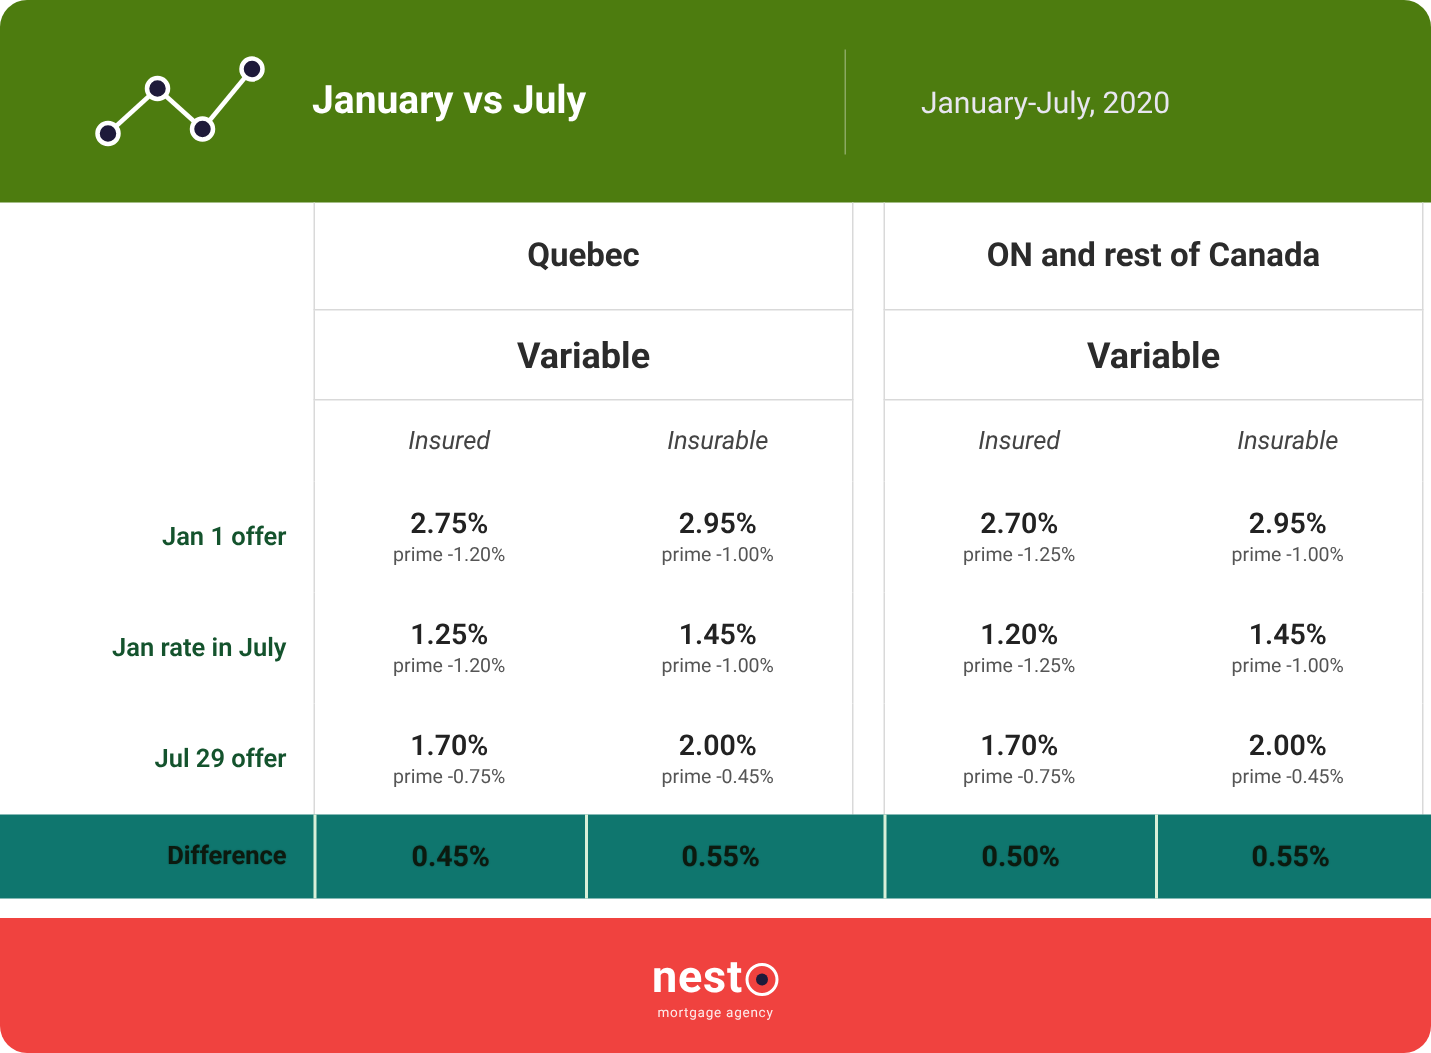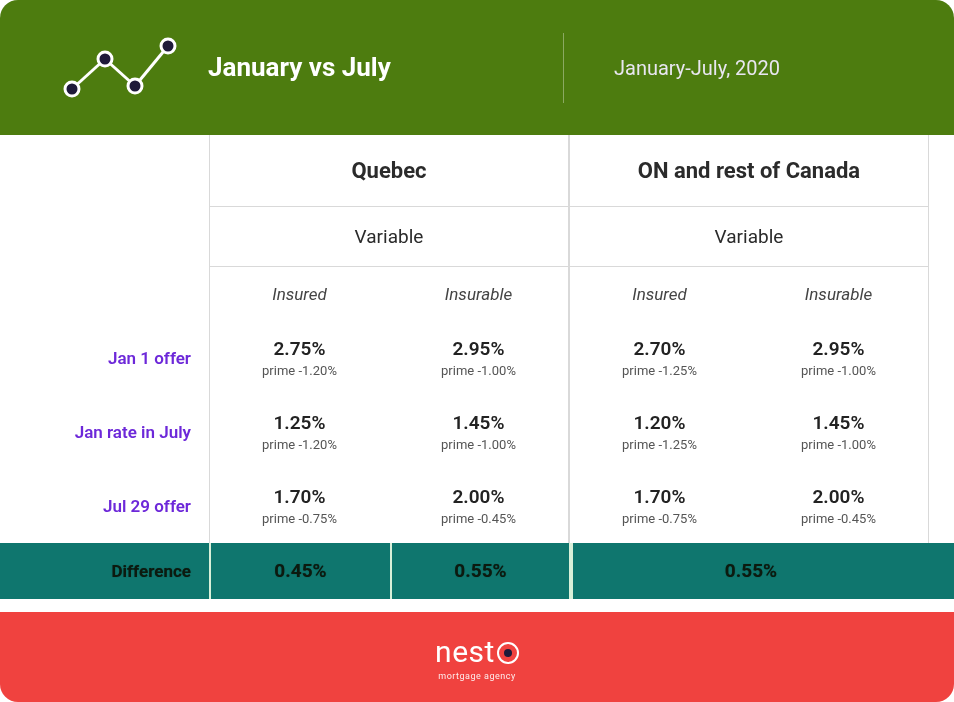--- a/index.html
+++ b/index.html
@@ -42,48 +42,48 @@
   }
   .header-date { font-size: 20px; font-weight: 400; color: #e8e6f0; flex: 0 0 300px; }
   .table {
     flex: 1 1 auto;
     display: flex;
     flex-direction: column;
   }
   .row { display: flex; align-items: stretch; }
   .col-label { flex: 0 0 209px; display:flex; align-items:center; justify-content:flex-end; padding-right: 18px; }
   .col-group { flex: 0 0 360px; display:flex; }
-  .col-group + .col-group { }
+  .col-group + .col-group { margin-left: 20px; }
   .col-half { flex: 1 1 50%; display:flex; flex-direction:column; align-items:center; justify-content:center; text-align:center; }
   .sep-v { border-left: 1px solid #d9d9d9; }
   .sep-b { border-bottom: 1px solid #d9d9d9; }
   .hdr-row { height: 72px; }
   .hdr-row .col-group { align-items:center; justify-content:center; font-size: 22px; font-weight: 700; color:#2b2b2b; }
   .sub-row { height: 60px; }
-  .sub-row .col-group { align-items:center; justify-content:center; font-size: 19px; font-weight: 400; color:#2b2b2b; }
+  .sub-row .col-group { align-items:center; justify-content:center; font-size: 24px; font-weight: 700; color:#2b2b2b; }
   .type-row { height: 54px; }
   .type-row .col-half { font-style: italic; font-size: 17px; font-weight: 400; color:#444; }
   .data-row { height: 74px; }
-  .row-label { font-size: 17px; font-weight: 600; color:#6d28d9; }
+  .row-label { font-size: 17px; font-weight: 600; color:#14532d; }
   .rate { font-size: 19px; font-weight: 600; color:#222; line-height:1.2; }
   .prime { font-size: 13px; color:#555; margin-top: 2px; }
   .diff-row { height: 56px; background: #0f766e; }
   .diff-row .row-label, .diff-row .rate { color:#0c1a0f; font-weight: 700; text-shadow: 0 0 1px rgba(0,0,0,0.4); }
   .diff-row .col-half { justify-content:center; }
   .diff-row .col-group.sep-v, .diff-row .col-half.sep-v { border-left: 2px solid #d9f0d9; }
   .footer {
     background: #f0423f;
     height: 90px;
     display:flex;
     align-items:center;
     justify-content:center;
     flex-direction: column;
     color:#fff;
   }
-  .logo { font-size: 30px; font-weight: 400; letter-spacing: 0.5px; display:flex; align-items:center; }
+  .logo { font-size: 30px; font-weight: 700; letter-spacing: 0.5px; display:flex; align-items:center; }
   .logo-o {
     display:inline-flex; width:22px; height:22px; border:2px solid #fff; border-radius:50%;
     align-items:center; justify-content:center; margin-left:2px; position:relative; top:2px;
   }
   .logo-o::after { content:""; width:8px; height:8px; background:#1e1a3a; border-radius:50%; }
   .tagline { font-size: 9px; letter-spacing: 0.5px; opacity:0.9; margin-top:2px; }
   .group-border { border-left:1px solid #d9d9d9; border-right:1px solid #d9d9d9; }
 </style>
 </head>
 <body>
@@ -223,20 +223,23 @@
         </div>
       <div class="col-group sep-v">
         <div class="col-half">
             <span class="rate">0.45%</span>
           </div>
         <div class="col-half sep-v">
             <span class="rate">0.55%</span>
           </div>
       </div>
       <div class="col-group sep-v">
+        <div class="col-half">
+            <span class="rate">0.50%</span>
+          </div>
         <div class="col-half sep-v">
             <span class="rate">0.55%</span>
           </div>
       </div>
     </div>
 
   </div>
 
   <div class="footer">
     <div class="logo">

